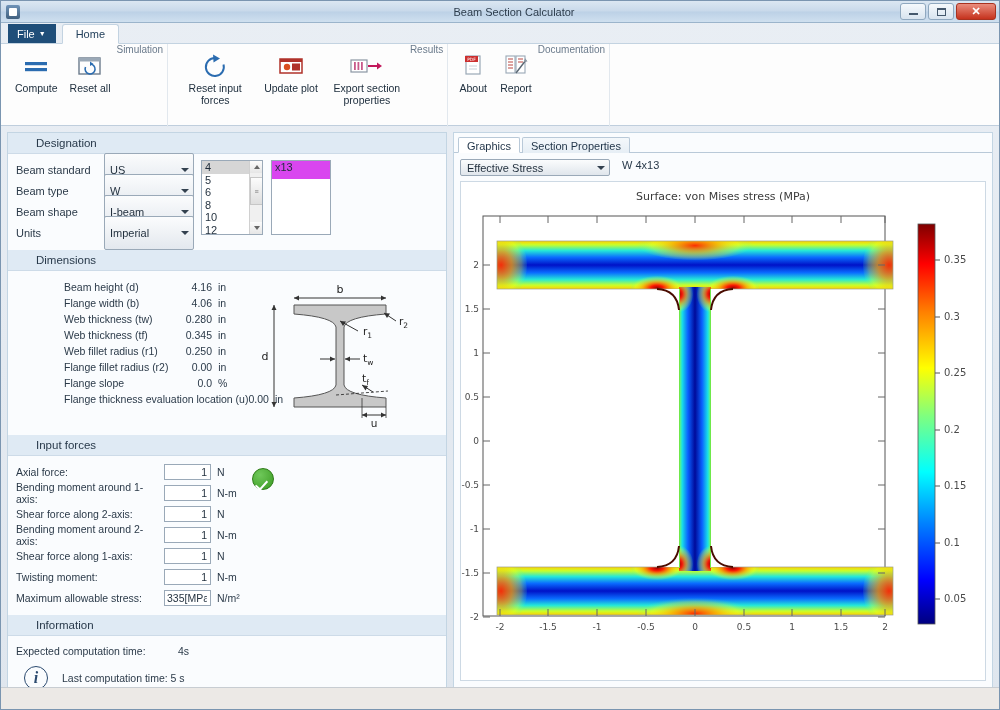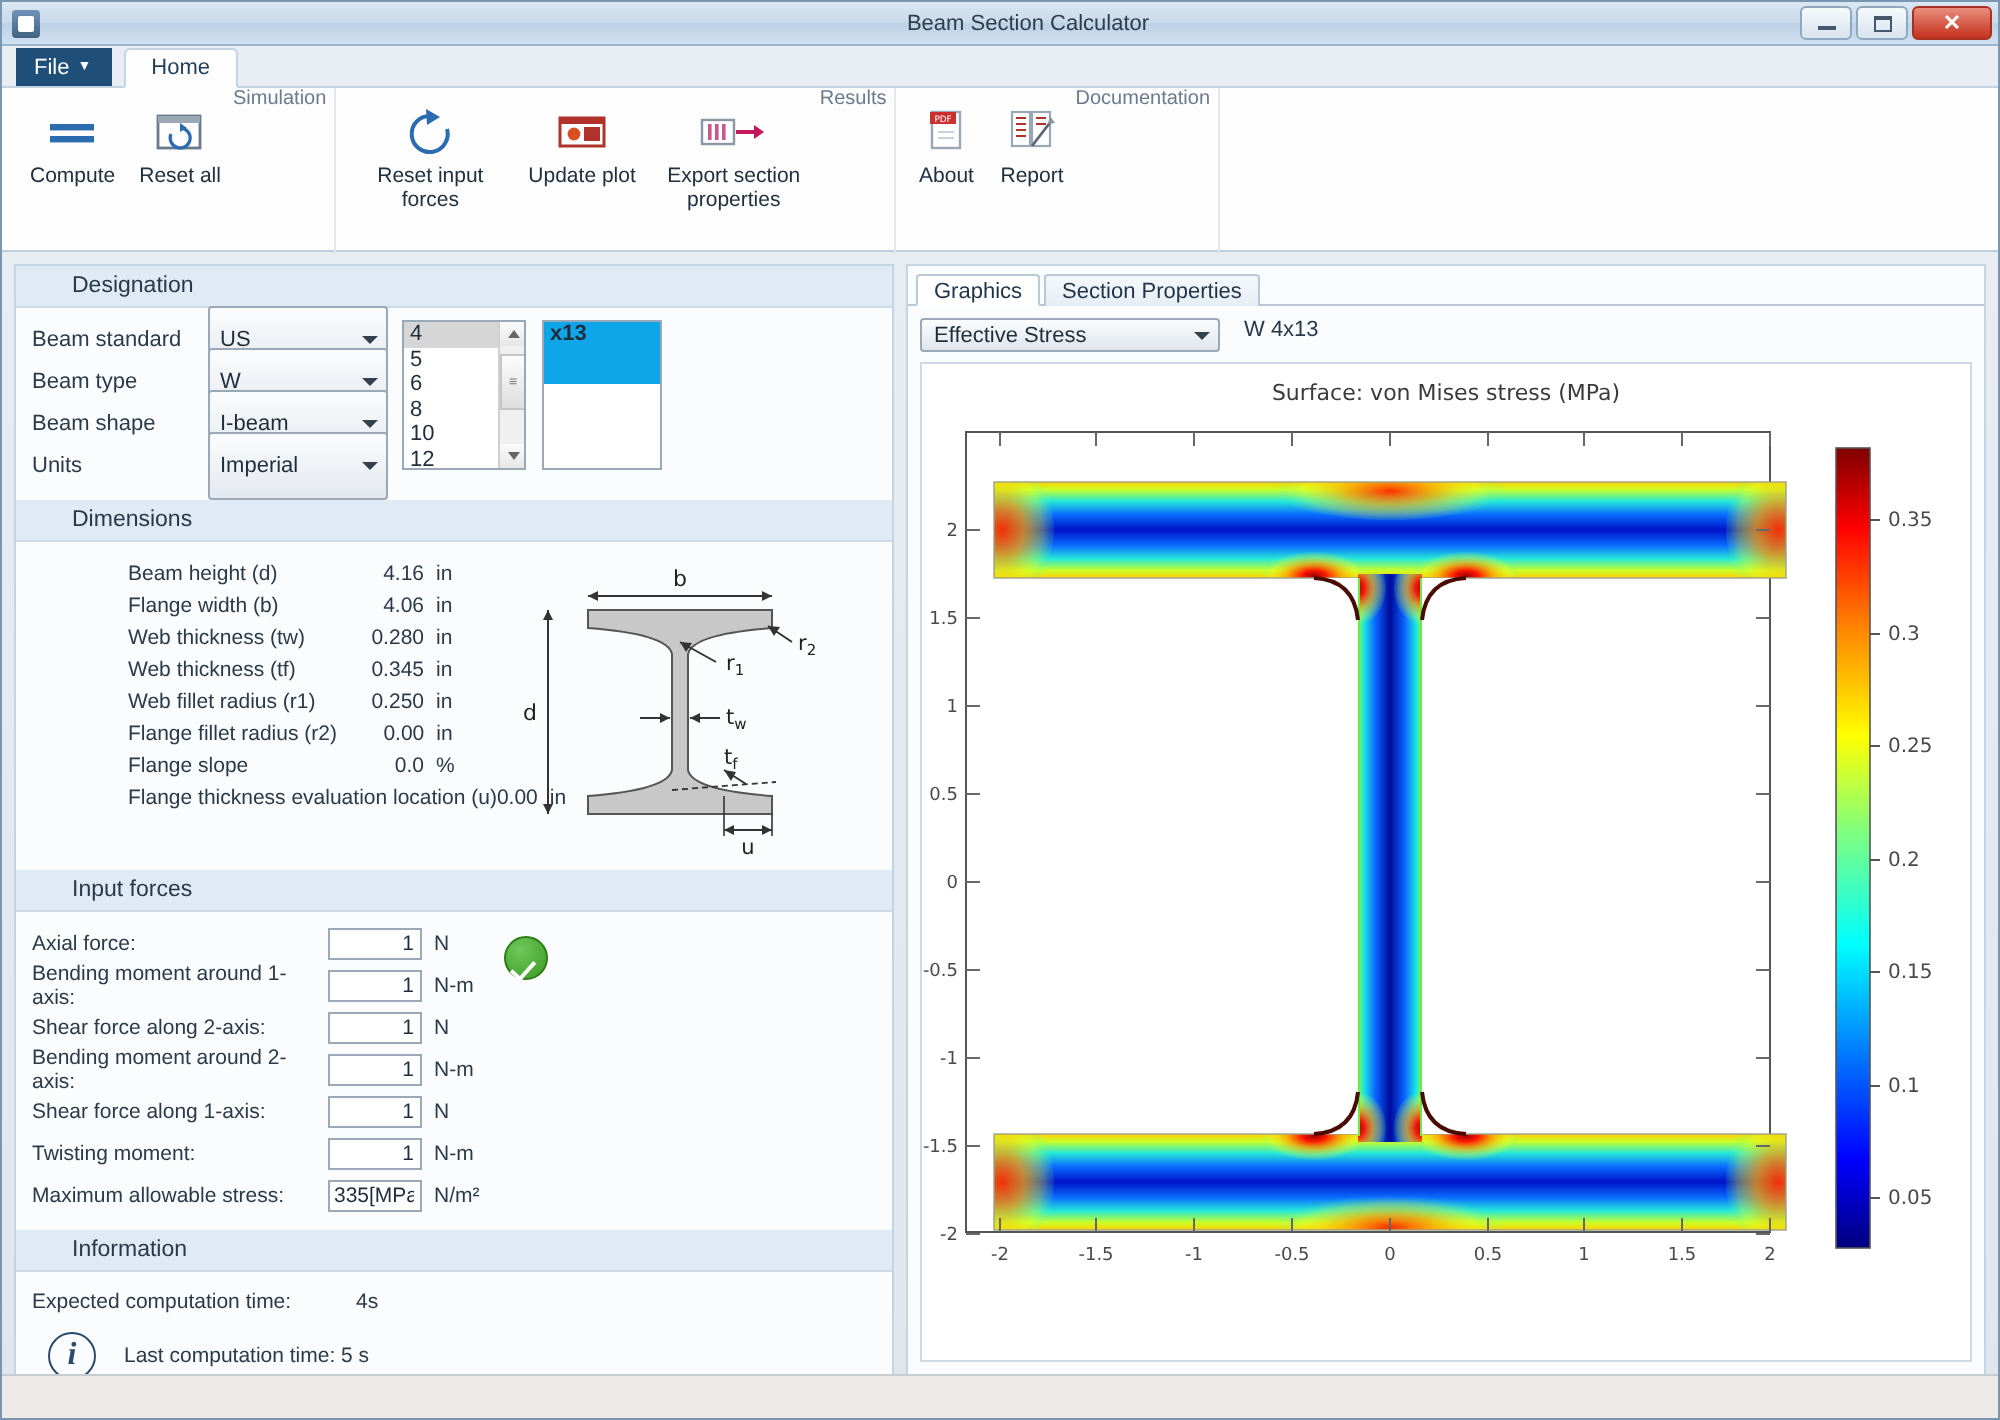--- a/index.html
+++ b/index.html
@@ -205,21 +205,21 @@
     background: linear-gradient(180deg,#fcfcfc,#dedede);
     border: 1px solid #c6c6c6;
     display:flex;align-items:center;justify-content:center;
     font-size:7px; color:#777;
   }
   .listbox2 {
     width: 60px; height: 75px;
     border: 1px solid #9aa9b8; background: #fff;
     margin-left: 8px;
   }
-  .listbox2 .opt.sel { background: #0ea5e9; font-size:11px;color:#1f2d3b;padding-left:3px;height:31px;line-height:13px;font-weight:bold;}
+  .listbox2 .opt.sel { background: #d946ef; font-size:11px;color:#1f2d3b;padding-left:3px;height:18px;line-height:13px;}
 
   
   .dims-wrap { display:flex; }
   .dims-left { width: 218px; padding-top: 2px; }
   .drow { display:flex; align-items:center; height: 16px; font-size: 10.5px; color:#2b3a49;margin-left:48px; }
   .dname { flex: 1; white-space: nowrap; }
   .dval { width: 44px; text-align: right; }
   .dunit { width: 22px; text-align: left; padding-left: 6px; color:#2b3a49; }
   .beamfig { flex: 1; display:flex; align-items:center; justify-content:center; }
 

